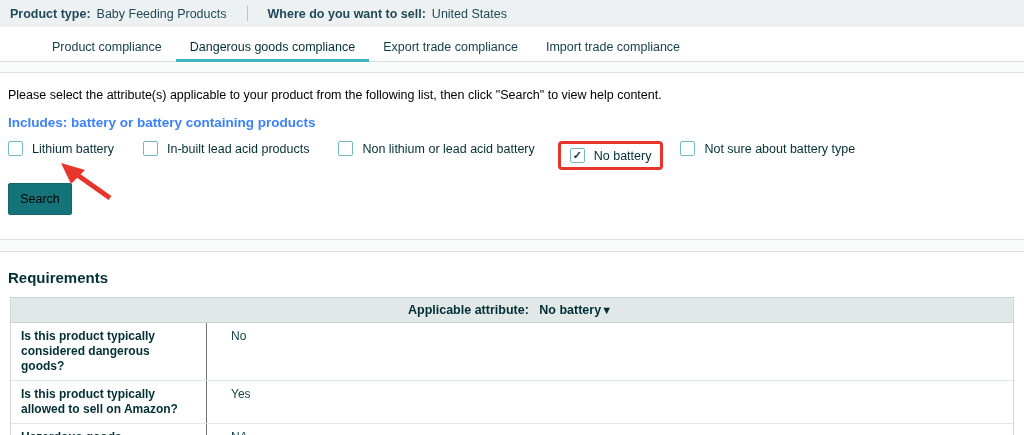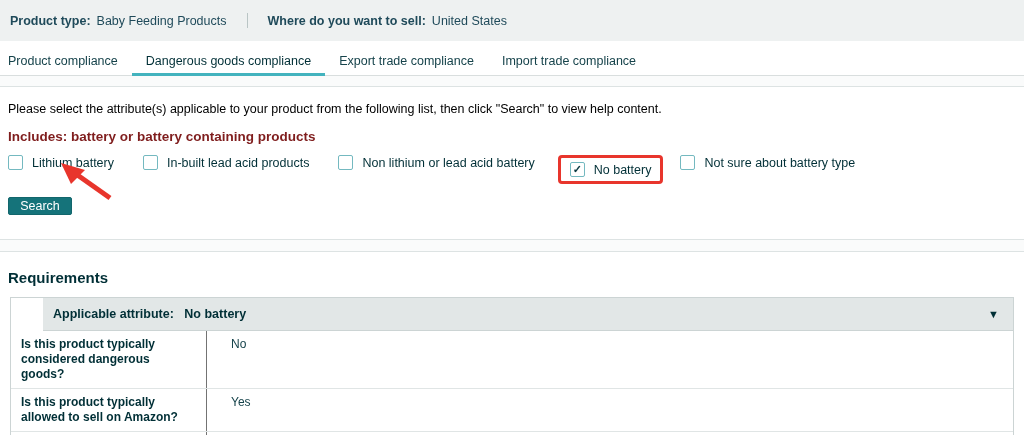--- a/index.html
+++ b/index.html
@@ -1,65 +1,65 @@
 <!DOCTYPE html>
 <html><head>
 <meta charset="utf-8">
 <style>
   * { margin:0; padding:0; box-sizing:border-box; }
   html,body { width:1024px; height:435px; overflow:hidden; background:#fff;
     font-family:"Liberation Sans", sans-serif; color:#002f36; position:relative; }
 
   
-  .topbar { height:41px; background:#eef1f1; display:flex; align-items:center;
+  .topbar { height:27px; background:#eef1f1; display:flex; align-items:center;
     padding:0 10px; font-size:12.5px; color:#1f4a5a; }
   .topbar b { font-weight:bold; margin-right:6px; }
   .topbar .vdiv { width:1px; height:15px; background:#b9c5c5; margin:0 20px; }
 
   
   .tabbar { margin-top:7px; display:flex; align-items:stretch; height:28px;
     border-bottom:1px solid #d9dede; }
   .tab { display:flex; align-items:center; padding:0 14px; font-size:12.5px;
     color:#16434b; cursor:pointer; border-bottom:3px solid transparent; margin-bottom:-1px; }
-  .tab:first-child { padding-left:8px; }
+  .tab:first-child { padding-left:8px;margin-left:44px; }
   .tab.active { border-bottom-color:#43b3be; color:#002f36; }
 
   .band { height:11px; background:#fafbfb; border-bottom:1px solid #dde3e3; }
 
   .content { padding:0 8px; }
   .instructions { margin-top:15px; font-size:12.5px; color:#000000; }
-  .includes-heading { margin-top:13px; font-size:13.5px; font-weight:bold; color:#7f1d1d; }
+  .includes-heading { margin-top:13px; font-size:13.5px; font-weight:bold; color:#3b82f6; }
 
   
   .cb-row { margin-top:11px; display:flex; align-items:flex-start; }
   .cb-item { display:flex; align-items:center; gap:9px; margin-right:29px;
     cursor:pointer; }
   .cb-box { width:15px; height:15px; min-width:15px; border:1px solid #74b9c0;
     border-radius:2px; background:#fff; display:flex; align-items:center;
     justify-content:center; font-size:11px; line-height:11px; color:#0b3a42; font-weight:bold; }
   .cb-label { font-size:12.5px; color:#002f36; white-space:nowrap; }
   .cb-item.highlighted { border:3px solid #e8352c; border-radius:4px;
     padding:4px 9px; margin-left:-6px; margin-right:17px; }
 
   
-  .search-btn { margin:13px 0 0 0; width:64px; height:18px; background:#15737a;
-    color:#ffffff; font-size:12.5px; border:1px solid #12666c; border-radius:2px;
+  .search-btn { margin:13px 0 0 0; width:64px; height:32px; background:#15737a;
+    color:#000000; font-size:12.5px; border:1px solid #12666c; border-radius:2px;
     cursor:pointer; font-family:"Liberation Sans", sans-serif; }
   .arrow-annot { position:absolute; left:58px; top:160px; pointer-events:none; }
 
   .band2 { margin-top:24px; height:13px; background:#fafbfb;
     border-top:1px solid #dde3e3; border-bottom:1px solid #dde3e3; }
 
   .req-heading { margin:17px 8px 11px 8px; font-size:15px; font-weight:bold; color:#002f36; }
 
   
   .req-table { margin:0 10px; width:1004px; border:1px solid #ccd4d4; background:#fff; }
-  .req-header { background:#e2e7e7; display:flex; justify-content:space-between;
-    align-items:center; padding:5px 14px 5px 10px; height:33px; cursor:pointer;
-    border-bottom:1px solid #ccd4d4;margin-left:32px; }
+  .req-header { background:#e2e7e7; display:flex; justify-content:center;
+    align-items:center; padding:5px 14px 5px 10px; height:25px; cursor:pointer;
+    border-bottom:1px solid #ccd4d4; }
   .req-header .hdr-text { font-size:12.5px; font-weight:bold; color:#002f36; }
   .req-header .hdr-text .hdr-val { margin-left:7px; }
   .caret { font-size:11px; color:#002f36; }
   .trow { display:flex; border-bottom:1px solid #e0e5e5; position:relative; }
   .trow:last-child { border-bottom:none; }
   .tlabel { width:196px; min-width:196px; padding:6px 14px 6px 10px;
     font-size:12px; font-weight:bold; color:#002f36; line-height:15px;
     border-right:1px solid #737373; }
   .tvalue { padding:6px 10px 6px 24px; font-size:12px; color:#16434b; line-height:15px; }
 </style>

